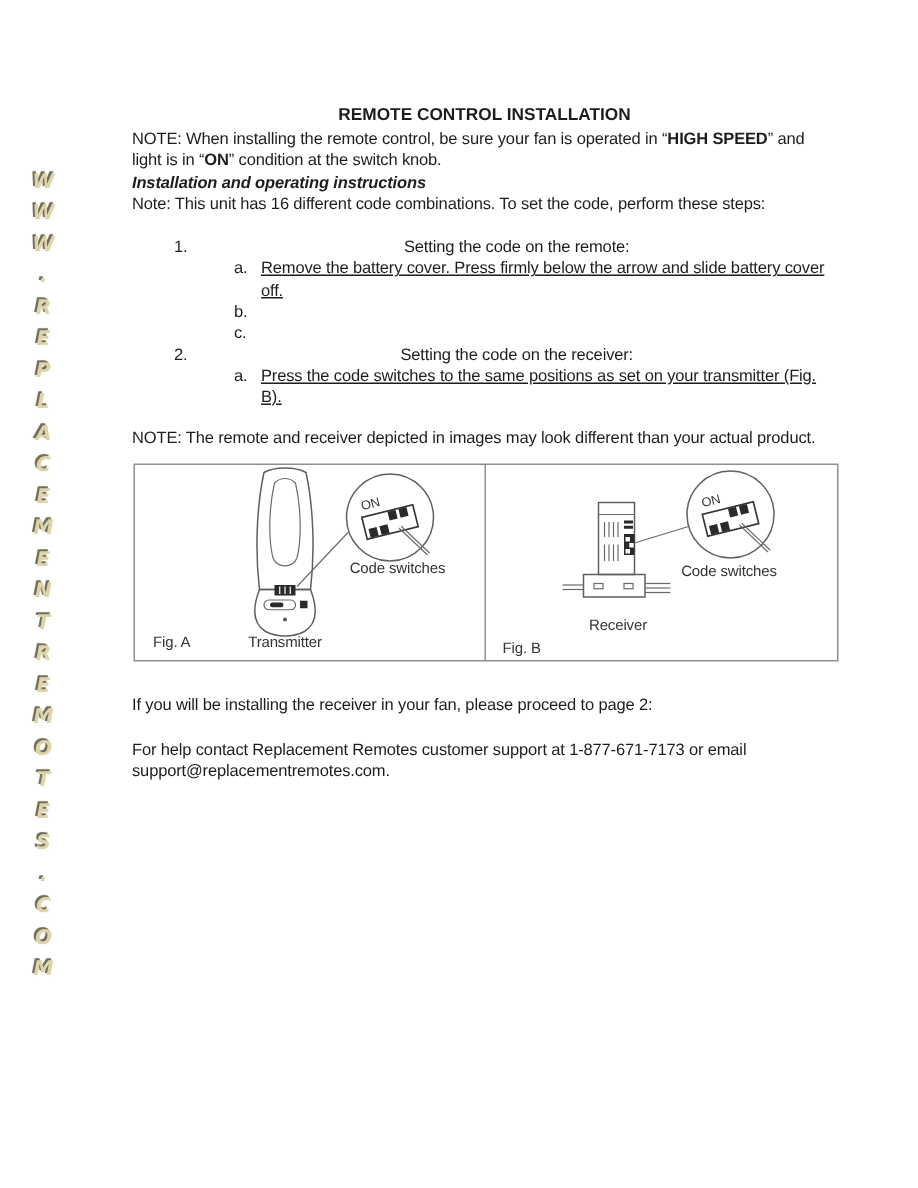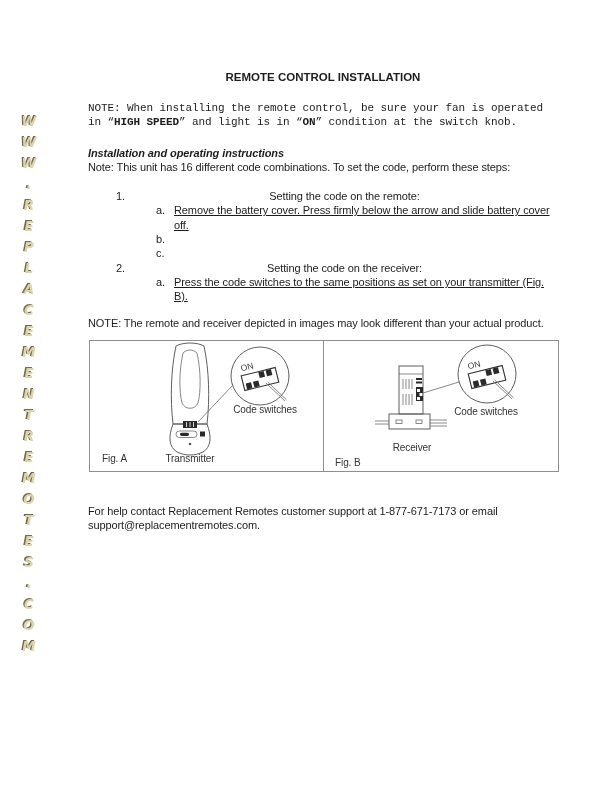--- a/index.html
+++ b/index.html
@@ -26,22 +26,22 @@
   
   .content{
     position:absolute;left:88px;top:70px;width:470px;
     font-size:11px;line-height:14.3px;letter-spacing:-0.1px;
   }
   .doc-title{
     margin:0;text-align:center;font-size:11.5px;font-weight:bold;
     letter-spacing:0;line-height:14px;
   }
   .para{margin:0;}
-  .note-top{margin-top:17px;font-family:Liberation Mono, monospace;}
-  .section-heading{margin-top:16px;font-weight:bold;font-style:italic;}
+  .note-top{margin-top:2px;}
+  .section-heading{margin-top:0;font-weight:bold;font-style:italic;}
   .bold{font-weight:bold;}
 
   .steps{margin-top:15px;}
   .step-row{display:flex;}
   .step-num{flex:0 0 15px;margin-left:28px;}
   .step-text{flex:1;text-align:center;}
   .sub-row{display:flex;}
   .sub-letter{flex:0 0 18px;margin-left:68px;}
   .sub-text{flex:1;text-decoration:underline;}
 
@@ -56,21 +56,21 @@
   .fig-cell.left{width:233px;border-right:1px solid #8f8f8f;}
   .fig-cell.right{flex:1;}
   .fig-cell svg{position:absolute;inset:0;}
   .fig-stroke{fill:none;stroke:#5f5f5f;stroke-width:1;}
   .fig-thin{fill:none;stroke:#6a6a6a;stroke-width:0.8;}
   .fig-dark{fill:#2a2a2a;stroke:none;}
   .fig-label{font-family:"Liberation Sans",sans-serif;font-size:10px;fill:#333;}
   .fig-small{font-family:"Liberation Sans",sans-serif;font-size:8.5px;fill:#333;}
 
   .footer1{margin-top:22px;}
-  .footer2{margin-top:32px;}
+  .footer2{margin-top:16px;}
 </style>
 </head>
 <body>
 
 <div class="page">
 
   <div class="watermark">
       <span class="wm-char">W</span>
       <span class="wm-char">W</span>
       <span class="wm-char">W</span>
@@ -225,16 +225,17 @@
           </g>
           <line class="fig-thin" x1="169" y1="40" x2="188" y2="58"></line>
           <line class="fig-thin" x1="170.5" y1="38.8" x2="189.5" y2="56.8"></line>
           <text class="fig-label" x="162" y="74" text-anchor="middle">Code switches</text>
           <text class="fig-label" x="88" y="110" text-anchor="middle">Receiver</text>
           <text class="fig-label" x="11" y="125">Fig. B</text>
         </svg>
       </div>
     </div>
 
+    <p class="para footer1">If you will be installing the receiver in your fan, please proceed to page 2:</p>
     <p class="para footer2">For help contact Replacement Remotes customer support at 1-877-671-7173 or email support@replacementremotes.com.</p>
 
   </div>
 </div>
 
 </body></html>

